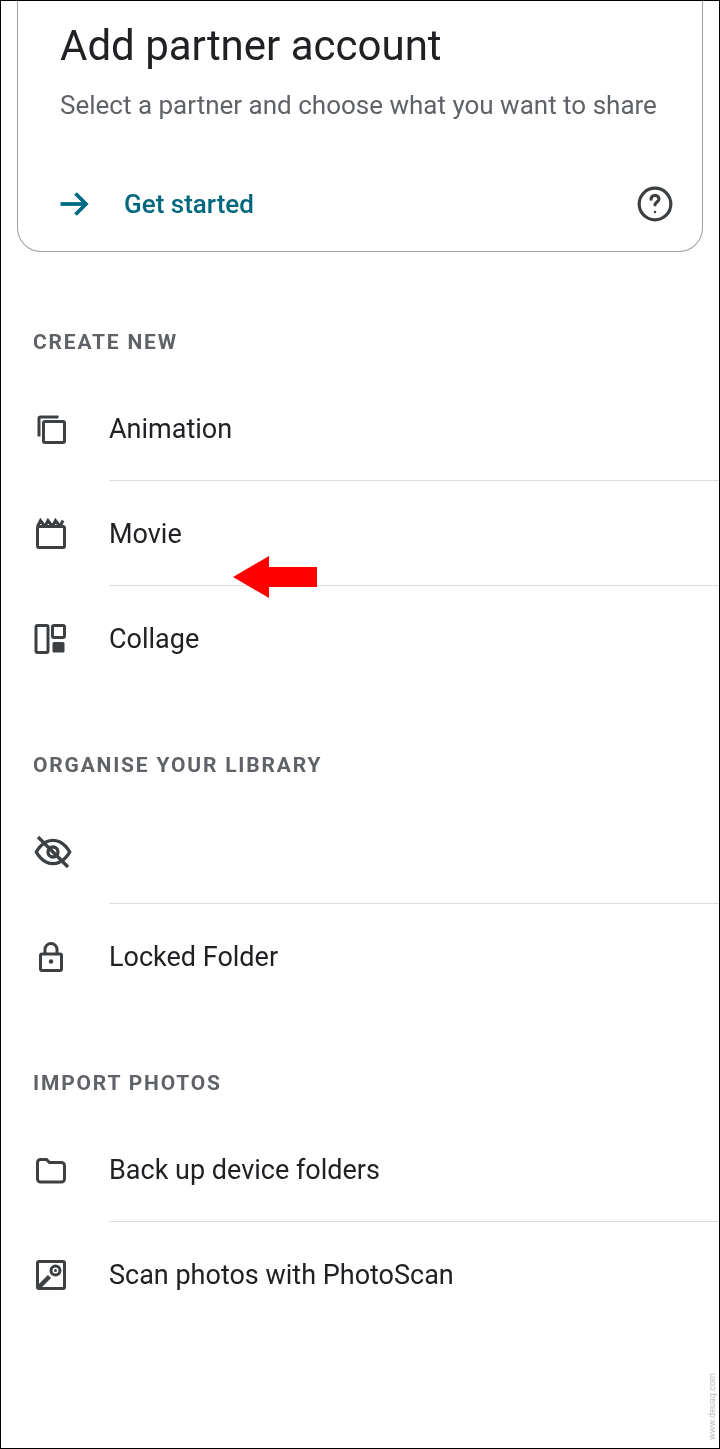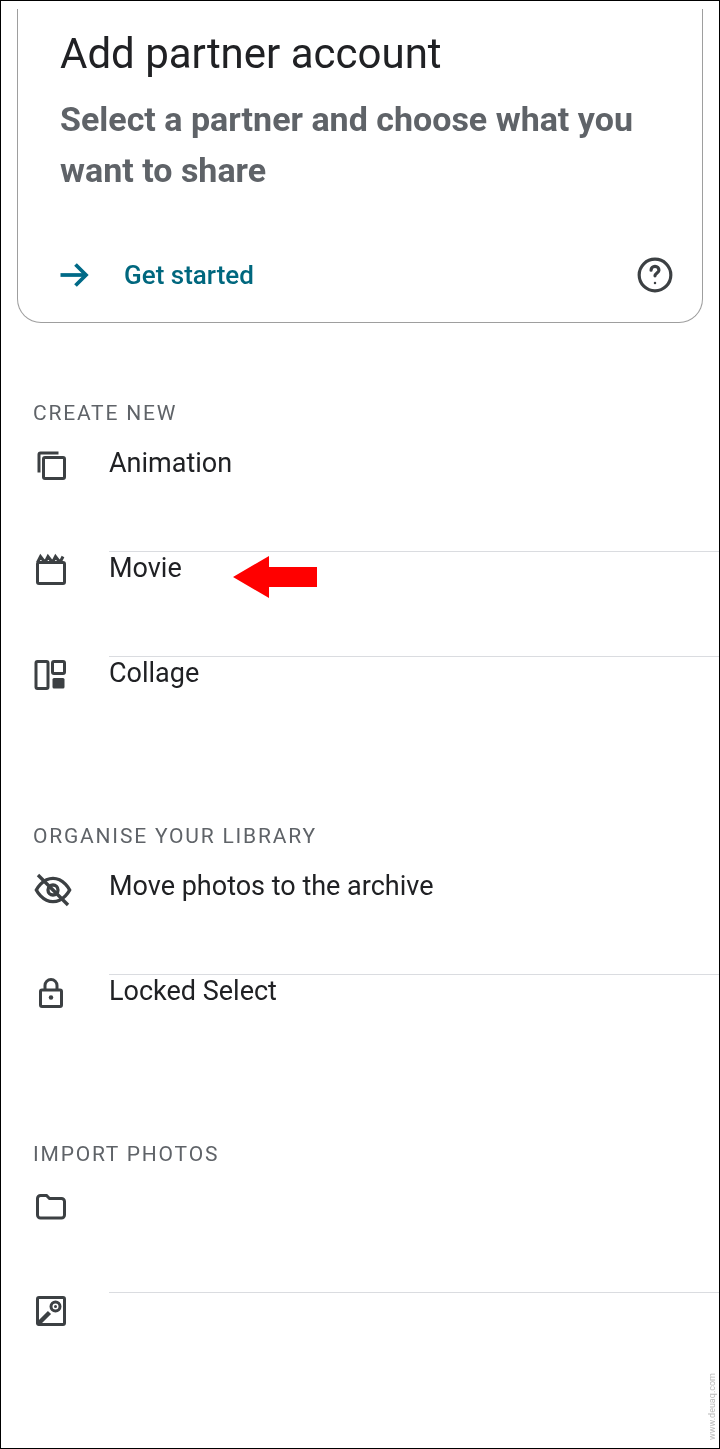--- a/index.html
+++ b/index.html
@@ -10,38 +10,37 @@
     body {
       font-family: 'Roboto', 'Helvetica Neue', Arial, sans-serif;
       width: 720px;
       height: 1449px;
       background: #ffffff;
       border: 1px solid #000;
       overflow: hidden;
       position: relative;
     }
     .card {
-      margin: 8px 16px 0 16px;
+      margin: 0 16px 0 16px;
       border: 1px solid #9e9e9e;
       border-top: none;
       border-radius: 0 0 24px 24px;
       padding: 20px 28px 28px 42px;
     }
     .card-title {
       font-size: 42px;
       font-weight: 400;
       color: #202124;
       margin-bottom: 16px;
     }
     .card-subtitle {
-      font-size: 34px;
+      font-size: 26px;
       color: #5f6368;
       line-height: 1.5;
       margin-bottom: 60px;
-      font-weight: bold;
     }
     .card-actions {
       display: flex;
       align-items: center;
       gap: 32px;
     }
     .arrow-icon {
       color: #1a73e8;
       width: 36px;
       height: 36px;
@@ -56,27 +55,27 @@
     }
     .help-icon {
       margin-left: auto;
       width: 38px;
       height: 38px;
       color: #3c4043;
     }
     .section-header {
       padding: 78px 32px 22px 32px;
       font-size: 21px;
-      font-weight: 400;
+      font-weight: 700;
       color: #5f6368;
       letter-spacing: 1.8px;
     }
     .list-item {
       display: flex;
-      align-items: flex-start;
+      align-items: center;
       height: 105px;
       padding: 0 32px;
       position: relative;
     }
     .list-item .icon-wrap {
       width: 76px;
       display: flex;
       align-items: center;
       color: #3c4043;
     }
@@ -176,56 +175,57 @@
 
 <div>
   <div class="list-item">
     <span class="icon-wrap">
       <svg viewBox="0 0 24 24" width="40" height="40" fill="none" stroke="#3c4043" stroke-width="2">
         <path d="M2 12s3.5-7 10-7 10 7 10 7-3.5 7-10 7-10-7-10-7z"></path>
         <circle cx="12" cy="12" r="3"></circle>
         <line x1="3" y1="3" x2="21" y2="21"></line>
       </svg>
     </span>
-    <span class="label">Move photos to the archive</span>
   </div>
 
 
   <div class="list-item">
     <span class="icon-wrap">
       <svg viewBox="0 0 24 24" width="36" height="36" fill="none" stroke="#3c4043" stroke-width="2">
         <rect x="5" y="10" width="14" height="11" rx="1"></rect>
         <path d="M8 10V7a4 4 0 0 1 8 0v3"></path>
         <circle cx="12" cy="15" r="1.5" fill="#3c4043" stroke="none"></circle>
       </svg>
     </span>
-    <span class="label">Locked Select</span>
+    <span class="label">Locked Folder</span>
   </div>
 </div>
 
 <div class="section-header smaller-gap">IMPORT PHOTOS</div>
 
 <div>
   <div class="list-item">
     <span class="icon-wrap">
       <svg viewBox="0 0 24 24" width="36" height="36" fill="none" stroke="#3c4043" stroke-width="2">
         <path d="M3 7a2 2 0 0 1 2-2h4l2 2h8a2 2 0 0 1 2 2v9a2 2 0 0 1-2 2H5a2 2 0 0 1-2-2V7z"></path>
       </svg>
     </span>
+    <span class="label">Back up device folders</span>
   </div>
 
   <div class="list-item">
     <span class="icon-wrap">
       <svg viewBox="0 0 24 24" width="36" height="36" fill="none" stroke="#3c4043" stroke-width="2">
         <rect x="3" y="3" width="18" height="18" rx="1"></rect>
         <circle cx="15" cy="9" r="3"></circle>
         <circle cx="15" cy="9" r="1" fill="#3c4043" stroke="none"></circle>
         <path d="M3 21l8-8" stroke-width="3"></path>
       </svg>
     </span>
+    <span class="label">Scan photos with PhotoScan</span>
   </div>
 </div>
 
 <div class="pointer-arrow">
   <svg width="84" height="50" viewBox="0 0 84 50">
     <polygon points="0,25 36,4 36,15 84,15 84,35 36,35 36,46" fill="#ff0000"></polygon>
   </svg>
 </div>
 
 <div class="watermark">www.deuaq.com</div>

